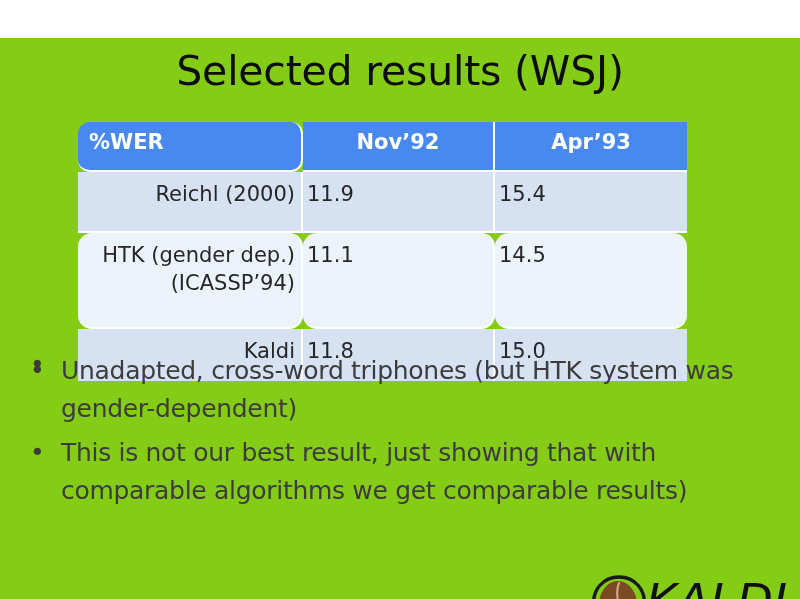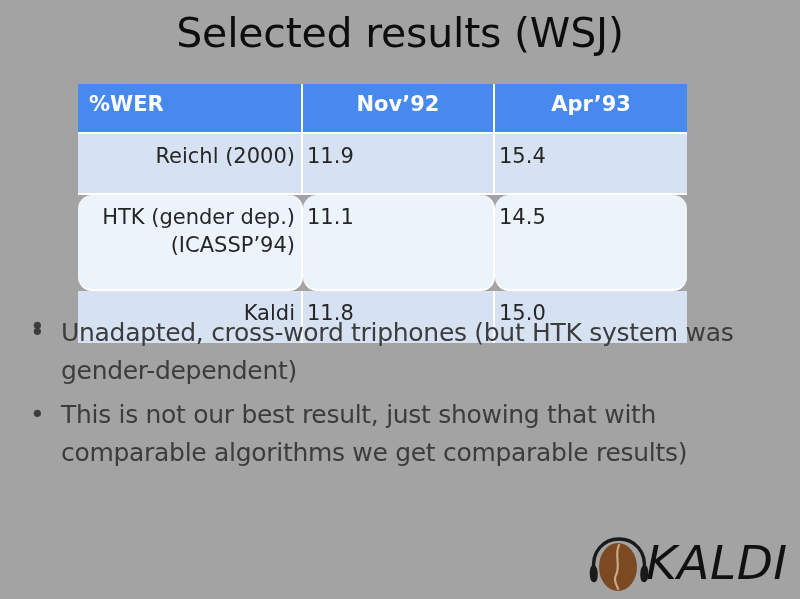--- a/index.html
+++ b/index.html
@@ -13,21 +13,22 @@
     position: relative;
     overflow: hidden;
     font-family: "Liberation Sans", sans-serif;
     color: #262626;
     -webkit-font-smoothing: antialiased;
   }
 
   #slide {
     position: absolute;
     inset: 0;
-    background: #a3a3a3;
+    background: #84cc16;
+    margin-top: 38px;
   }
 
   
   #slide-title {
     position: absolute;
     top: 7px;
     left: 0;
     width: 800px;
     text-align: center;
     font-size: 41px;
@@ -70,20 +71,21 @@
     font-weight: bold;
     font-size: 21px;
     line-height: 26px;
     height: 41px;
     font-family: "DejaVu Sans", "Liberation Sans", sans-serif;
   }
   th.label-col {
     text-align: left;
     padding-left: 11px !important;
     padding-top: 7px !important;
+    border-radius: 12px;
   }
   th.num-col {
     text-align: center;
     padding-top: 7px !important;
   }
 
   #results-table tbody tr.row-a td { background: #d6e1f2; }
   #results-table tbody tr.row-b td { background: #edf3fb; }
 
   #results-table tbody td {

